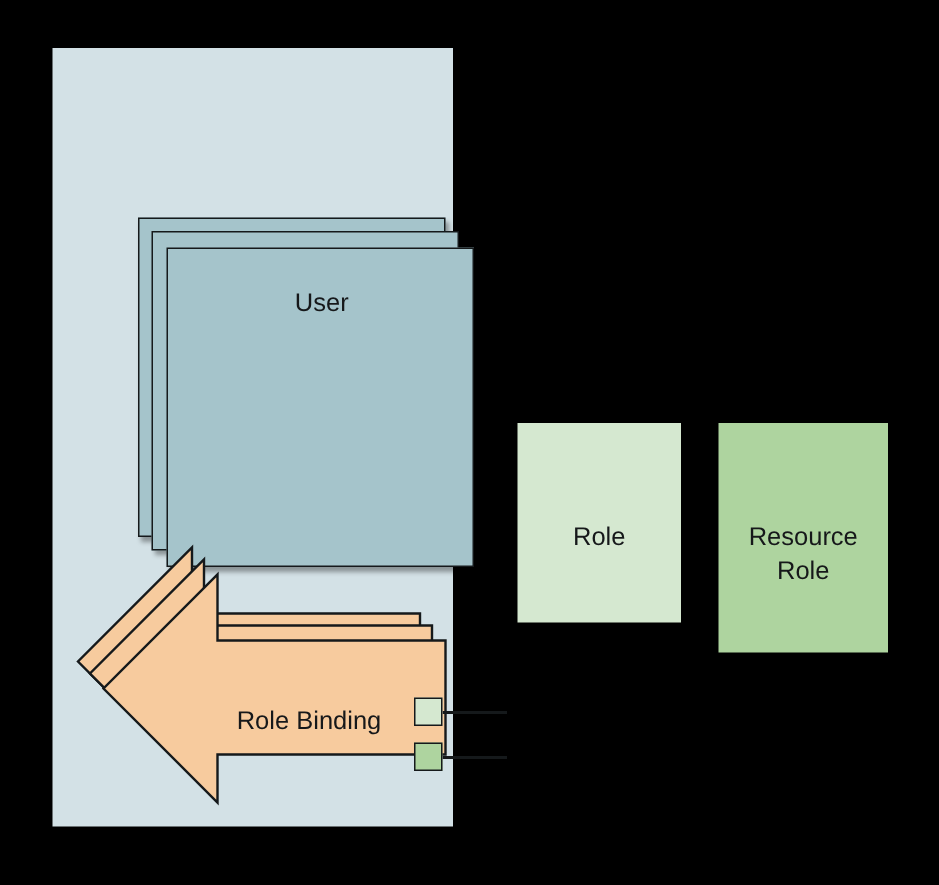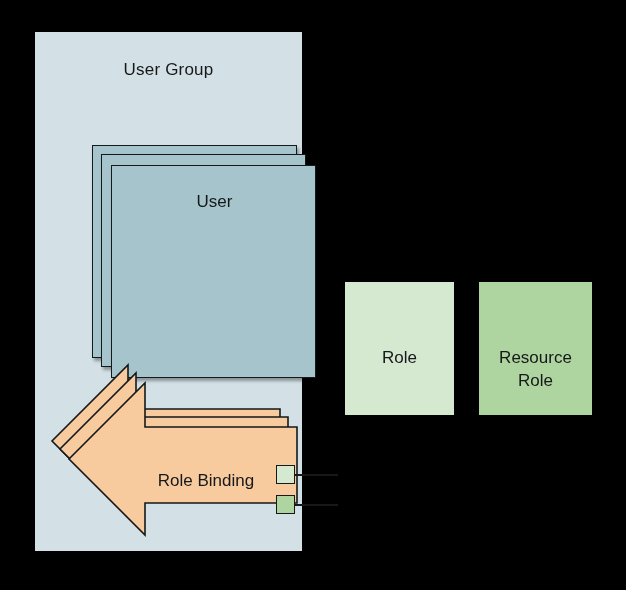--- a/index.html
+++ b/index.html
@@ -138,31 +138,30 @@
     left: 345px;
     top: 282px;
     width: 109px;
     height: 133px;
     background: #d5e8d0;
   }
   .rg-box {
     left: 479px;
     top: 282px;
     width: 113px;
-    height: 133px;
+    height: 153px;
     background: #aed49f;
   }
 </style>
 </head>
 <body>
 
 <div id="canvas">
 
   <div class="group-panel">
-    <div class="group-title">User Group</div>
 
     <div class="user-stack">
       <div class="user-card c1"></div>
       <div class="user-card c2"></div>
       <div class="user-card c3">
         <div class="user-label">User</div>
       </div>
     </div>
 
     <div class="rb-stack">

